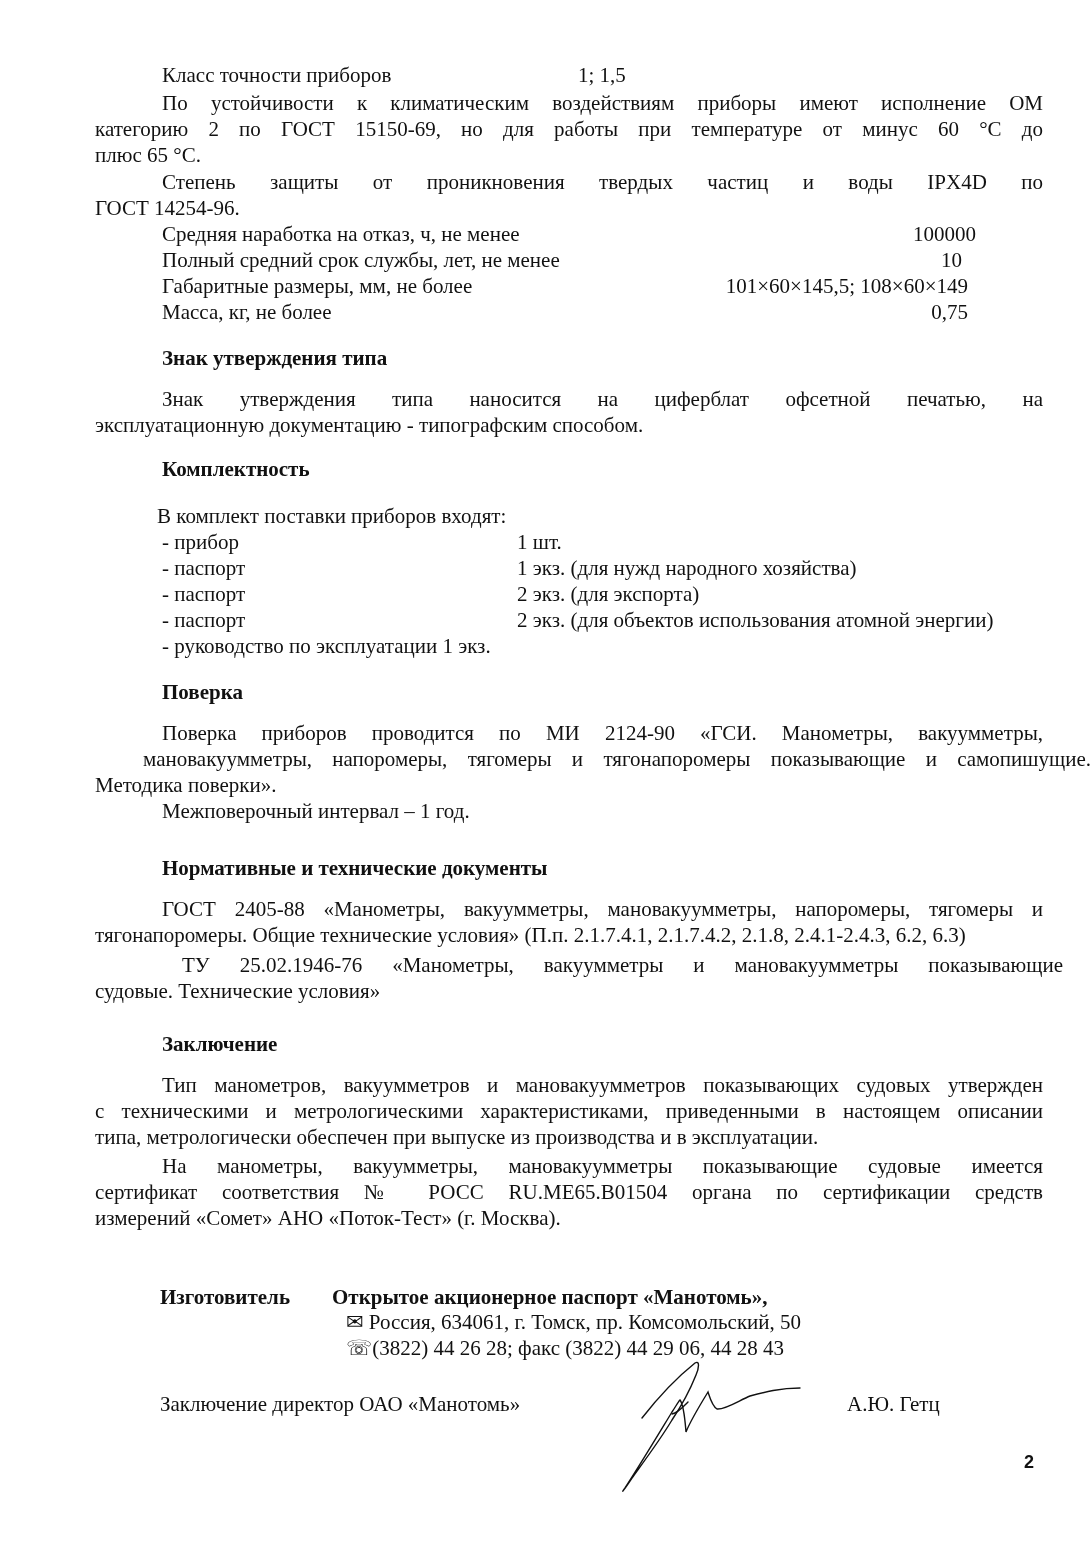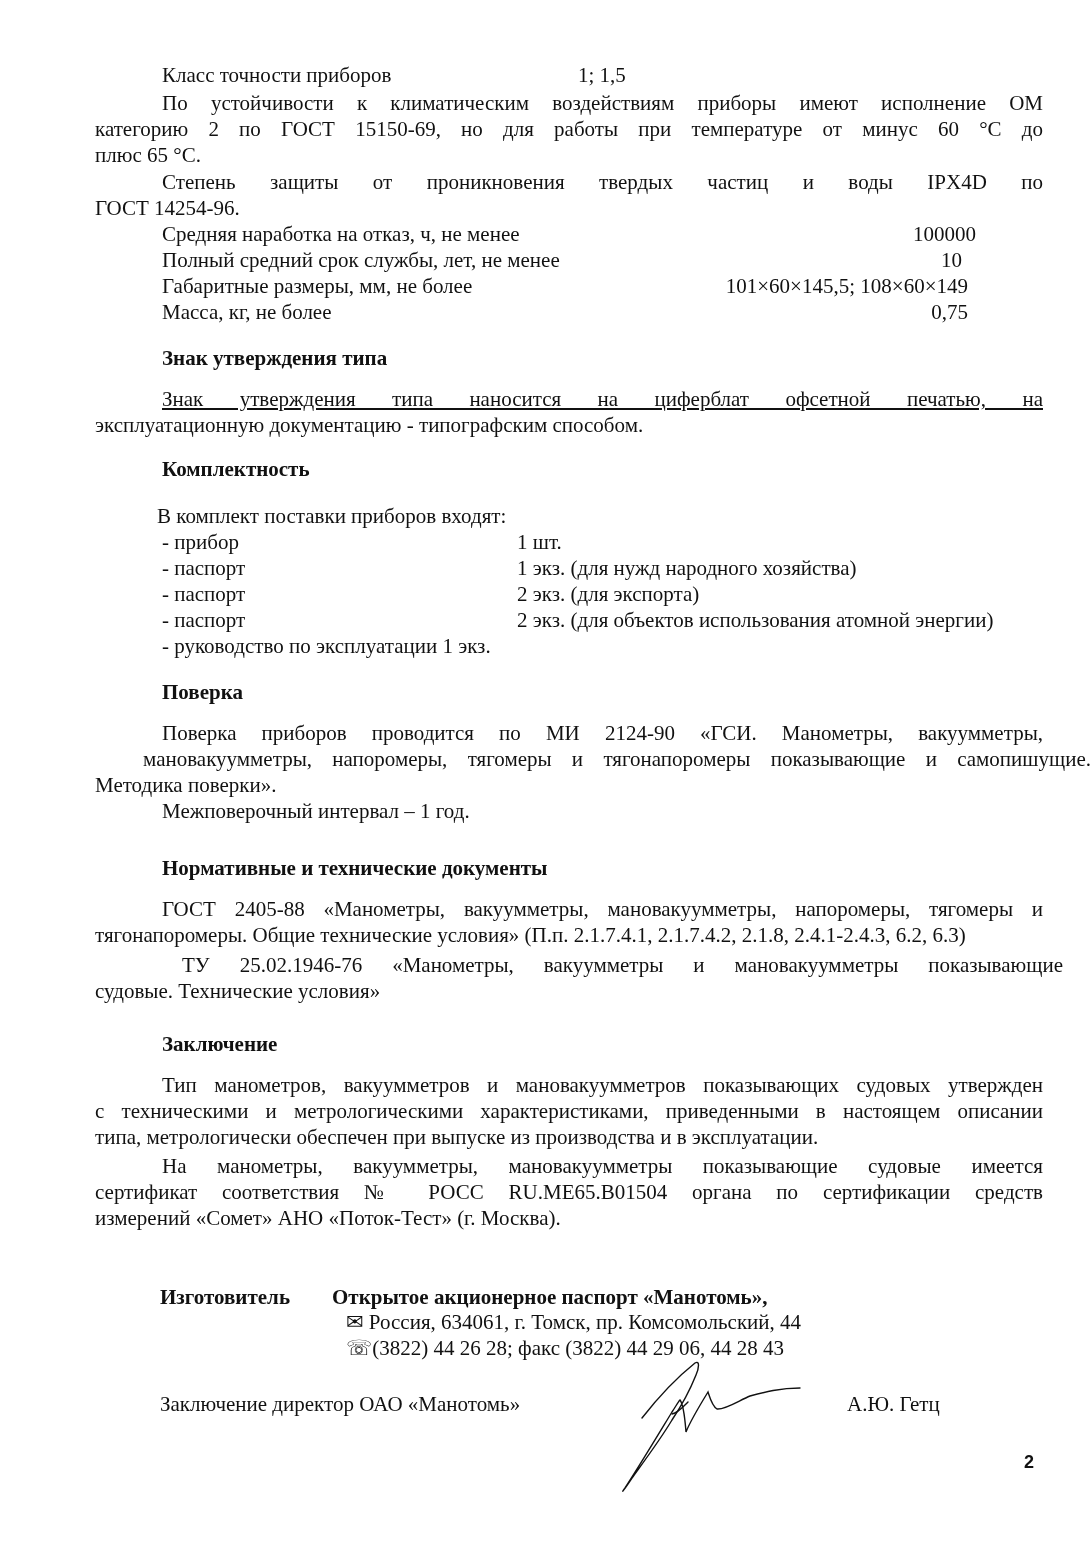--- a/index.html
+++ b/index.html
@@ -33,21 +33,21 @@
 <div class="line" style="left:162px; top:221px;">Средняя наработка на отказ, ч, не менее</div>
 <div class="line right" style="right:116px; top:221px;">100000</div>
 <div class="line" style="left:162px; top:247px;">Полный средний срок службы, лет, не менее</div>
 <div class="line right" style="right:130px; top:247px;">10</div>
 <div class="line" style="left:162px; top:273px;">Габаритные размеры, мм, не более</div>
 <div class="line right" style="right:124px; top:273px;">101×60×145,5; 108×60×149</div>
 <div class="line" style="left:162px; top:299px;">Масса,  кг,  не более</div>
 <div class="line right" style="right:124px; top:299px;">0,75</div>
 
 <div class="line bold" style="left:162px; top:345px;">Знак утверждения типа</div>
-<div class="just ind" style="top:386px;text-decoration:underline;">Знак утверждения типа наносится на циферблат офсетной печатью, на</div>
+<div class="just ind" style="top:386px;">Знак утверждения типа наносится на циферблат офсетной печатью, на</div>
 <div class="just last" style="top:412px;">эксплуатационную документацию - типографским способом.</div>
 
 <div class="line bold" style="left:162px; top:456px;">Комплектность</div>
 <div class="line" style="left:157px; top:503px;">В комплект поставки приборов входят:</div>
 <div class="line" style="left:162px; top:529px;">- прибор</div>
 <div class="line" style="left:517px; top:529px;">1 шт.</div>
 <div class="line" style="left:162px; top:555px;">- паспорт</div>
 <div class="line" style="left:517px; top:555px;">1 экз. (для нужд народного хозяйства)</div>
 <div class="line" style="left:162px; top:581px;">- паспорт</div>
 <div class="line" style="left:517px; top:581px;">2 экз. (для экспорта)</div>
@@ -71,21 +71,21 @@
 <div class="just ind" style="top:1072px;">Тип манометров, вакуумметров и мановакуумметров показывающих судовых утвержден</div>
 <div class="just" style="top:1098px;">с техническими и метрологическими характеристиками, приведенными в настоящем описании</div>
 <div class="just last" style="top:1124px;">типа, метрологически обеспечен при выпуске из производства и в эксплуатации.</div>
 <div class="just ind" style="top:1153px;">На манометры, вакуумметры, мановакуумметры показывающие судовые имеется</div>
 <div class="just" style="top:1179px;">сертификат соответствия № РОСС RU.МЕ65.В01504 органа по сертификации средств</div>
 <div class="just last" style="top:1205px;">измерений «Сомет» АНО «Поток-Тест» (г. Москва).</div>
 
 <div class="line bold" style="left:160px; top:1284px;">Изготовитель</div>
 <div class="line bold" style="left:332px; top:1284px;">Открытое акционерное паспорт «Манотомь»,</div>
 <div class="line" style="left:346px; top:1309px;">
-  <span>✉</span><span> Россия, 634061, г. Томск, пр. Комсомольский, 44</span>
+  <span>✉</span><span> Россия, 634061, г. Томск, пр. Комсомольский, 50</span>
 </div>
 <div class="line" style="left:346px; top:1335px;">
   <span>☏</span><span>(3822) 44 26 28; факс (3822) 44 29 06, 44 28 43</span>
 </div>
 
 <div class="line" style="left:160px; top:1391px;">Заключение директор ОАО «Манотомь»</div>
 <svg class="sig" viewBox="0 0 220 140" fill="none" stroke="#111" stroke-width="1.4" stroke-linecap="round">
   <path d="M42 58 C60 35, 80 15, 95 3 C100 0, 99 8, 96 15 C88 35, 80 48, 72 60 C60 80, 45 100, 32 118 C24 130, 20 135, 25 128 C40 105, 58 75, 72 52 C76 46, 78 42, 80 40 C84 45, 85 60, 86 72 C90 62, 100 45, 108 32 C110 38, 112 46, 117 49 C125 50, 140 40, 150 36 C165 32, 180 28, 200 28"></path>
   <path d="M72 54 C78 53, 84 46, 88 42"></path>
 </svg>

